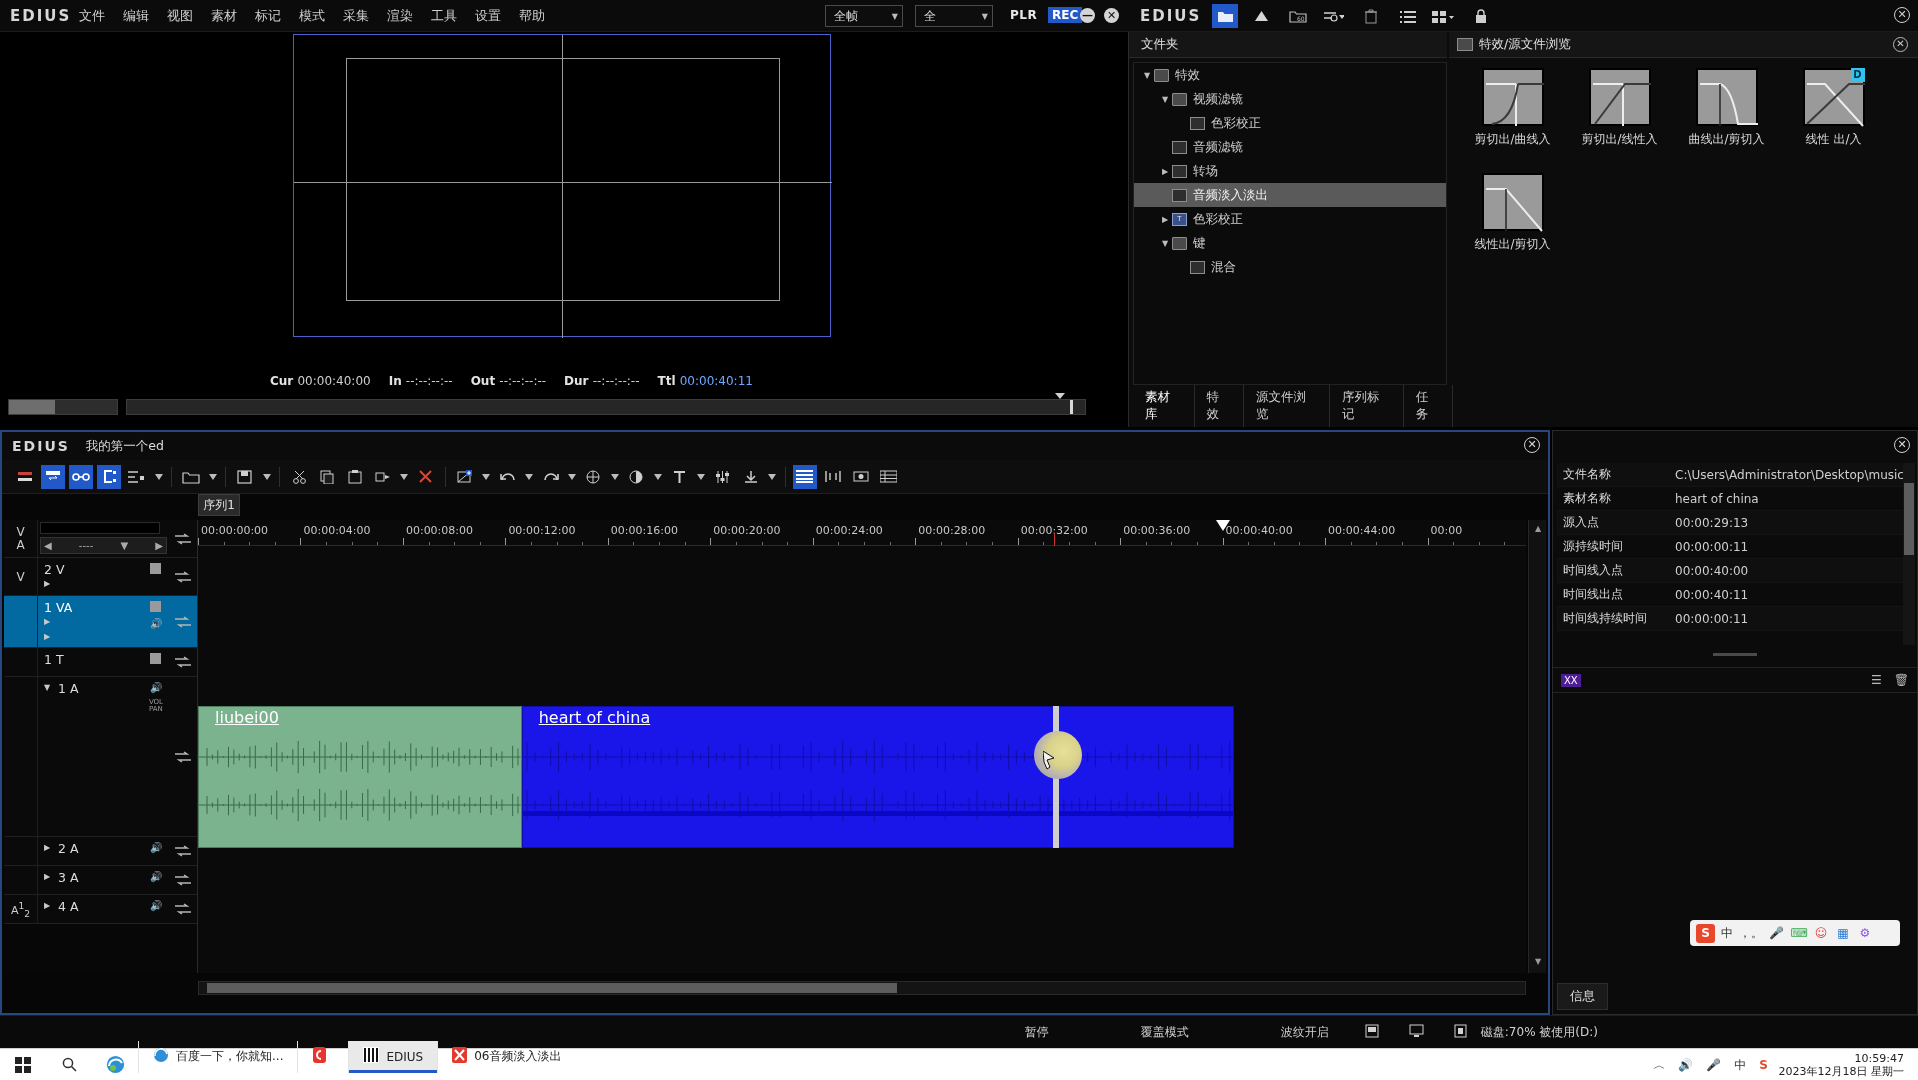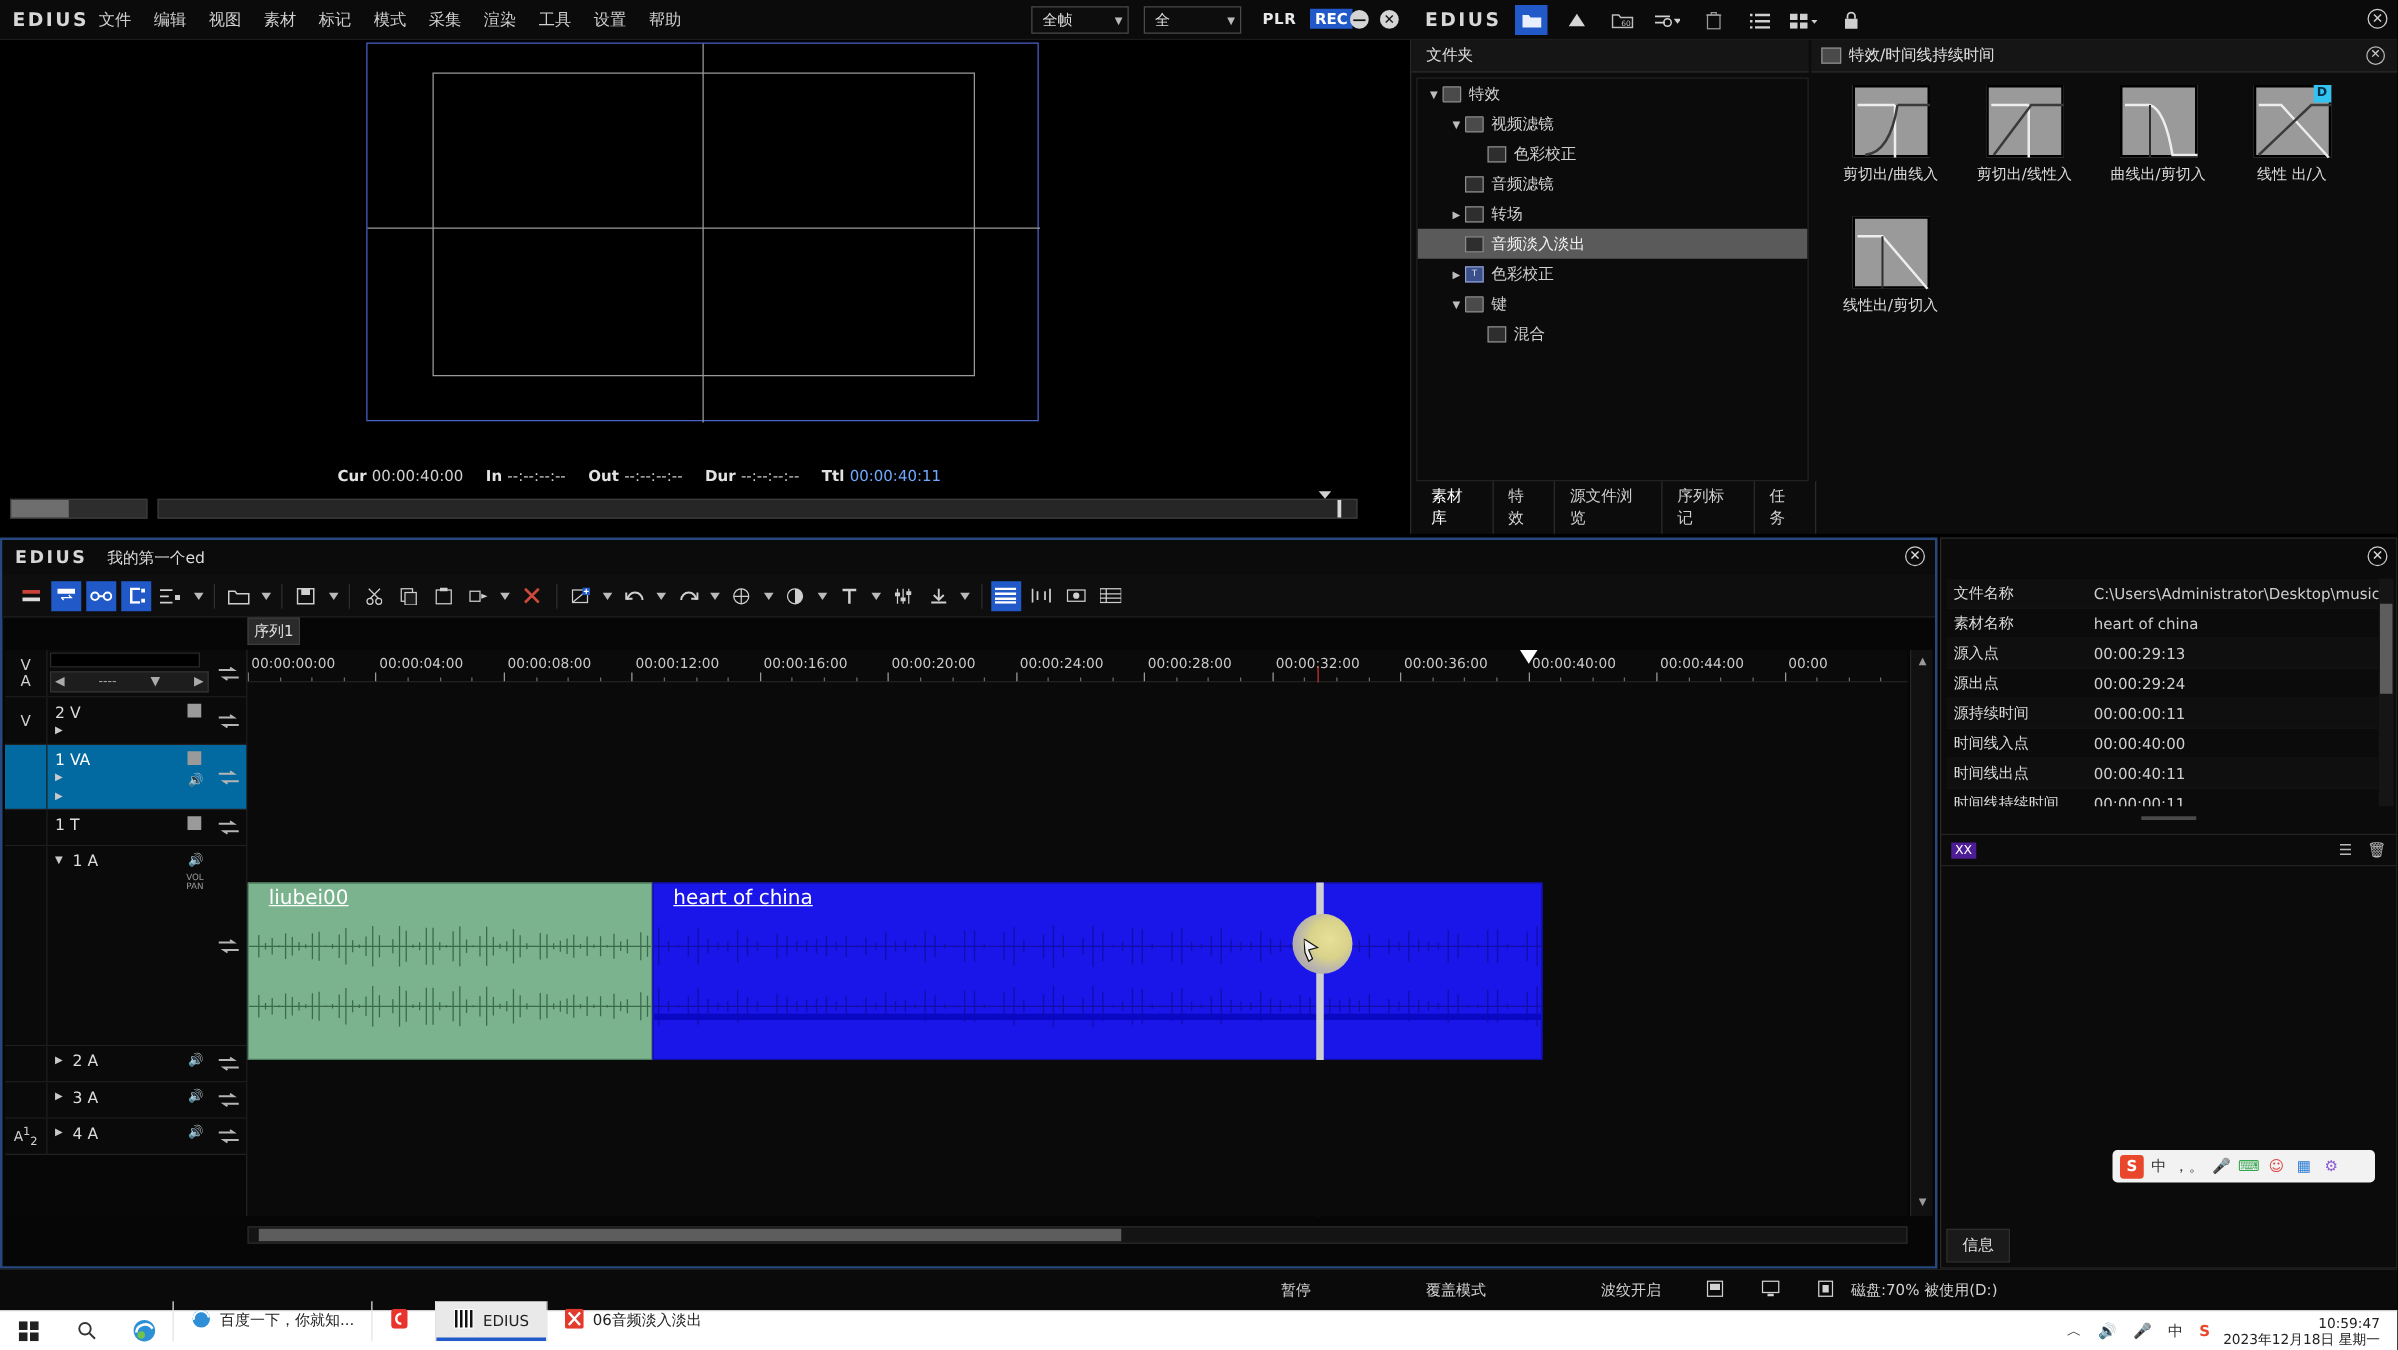--- a/index.html
+++ b/index.html
@@ -453,21 +453,21 @@
         </div>
         <div class="tr-row" style="padding-left: 42px;">
           <span class="tw"></span>
           <span class="ficon pic"></span>
           <span>混合</span>
         </div>
       </div>
 
     <div id="eff-hdr">
       <span class="fi"></span>
-      <span>特效/时间线持续时间</span>
+      <span>特效/源文件浏览</span>
       <span class="x">✕</span>
     </div>
     <div id="eff-grid">
         <div class="eff">
           <div class="thumb">
             <svg width="62" height="58">
               <path d="M2 14 H32" fill="none" stroke="#ededed" stroke-width="2"></path>
               <path d="M32 14 V56" stroke="#ededed" stroke-width="2"></path>
               <path d="M8 54 Q28 52 34 14" fill="none" stroke="#3a3a3a" stroke-width="2"></path>
               <path d="M34 14 H60" stroke="#3a3a3a" stroke-width="2" fill="none"></path>
@@ -1287,24 +1287,20 @@
         </div>
         <div class="iprow">
           <div class="k">素材名称</div>
           <div class="v">heart of china</div>
         </div>
         <div class="iprow">
           <div class="k">源入点</div>
           <div class="v">00:00:29:13</div>
         </div>
         <div class="iprow">
-          <div class="k">源出点</div>
-          <div class="v">00:00:29:24</div>
-        </div>
-        <div class="iprow">
           <div class="k">源持续时间</div>
           <div class="v">00:00:00:11</div>
         </div>
         <div class="iprow">
           <div class="k">时间线入点</div>
           <div class="v">00:00:40:00</div>
         </div>
         <div class="iprow">
           <div class="k">时间线出点</div>
           <div class="v">00:00:40:11</div>

